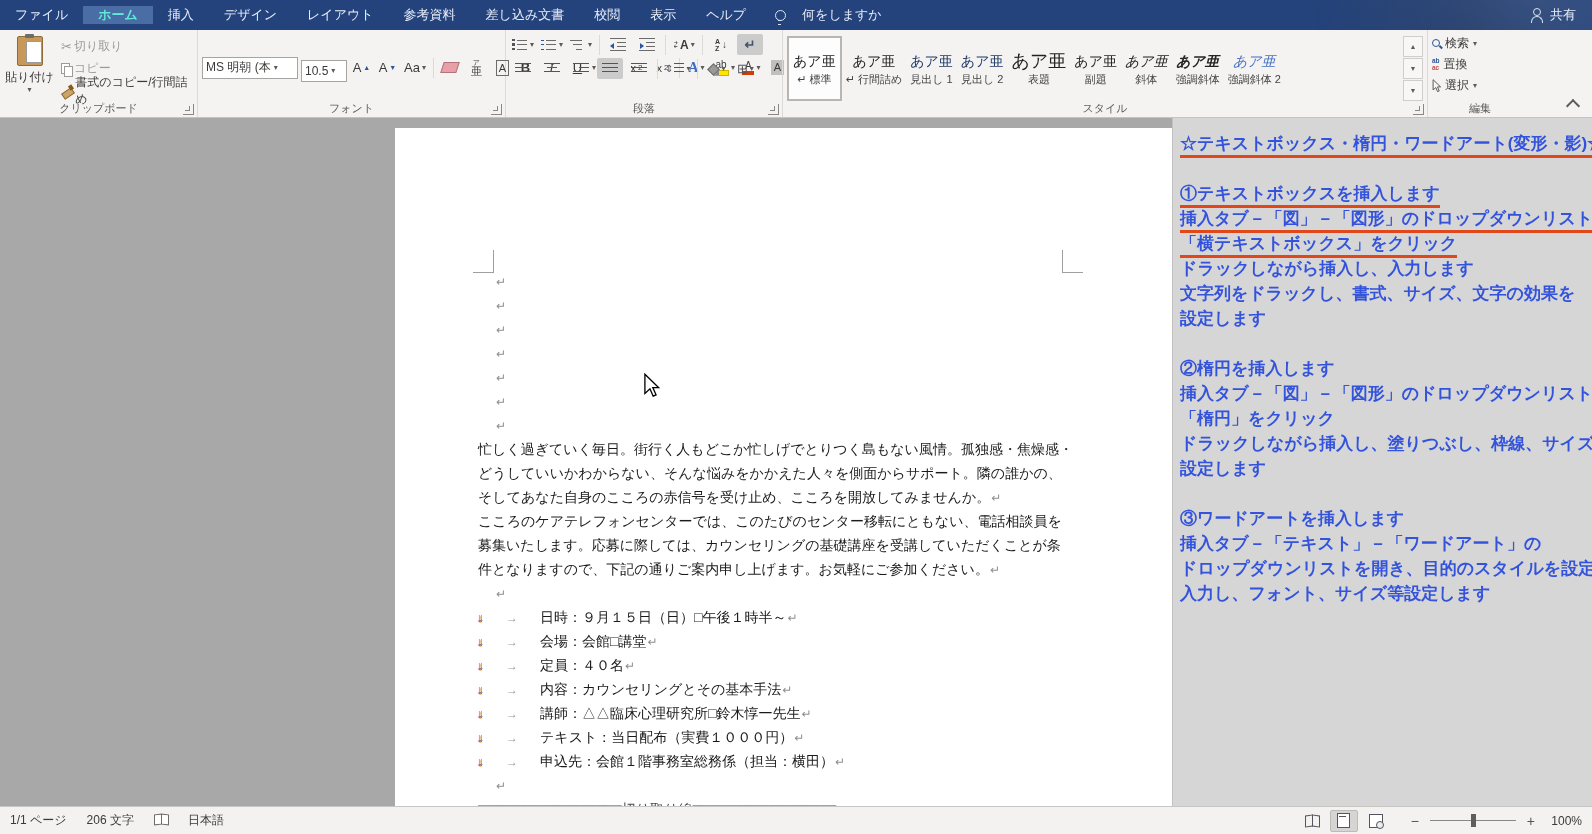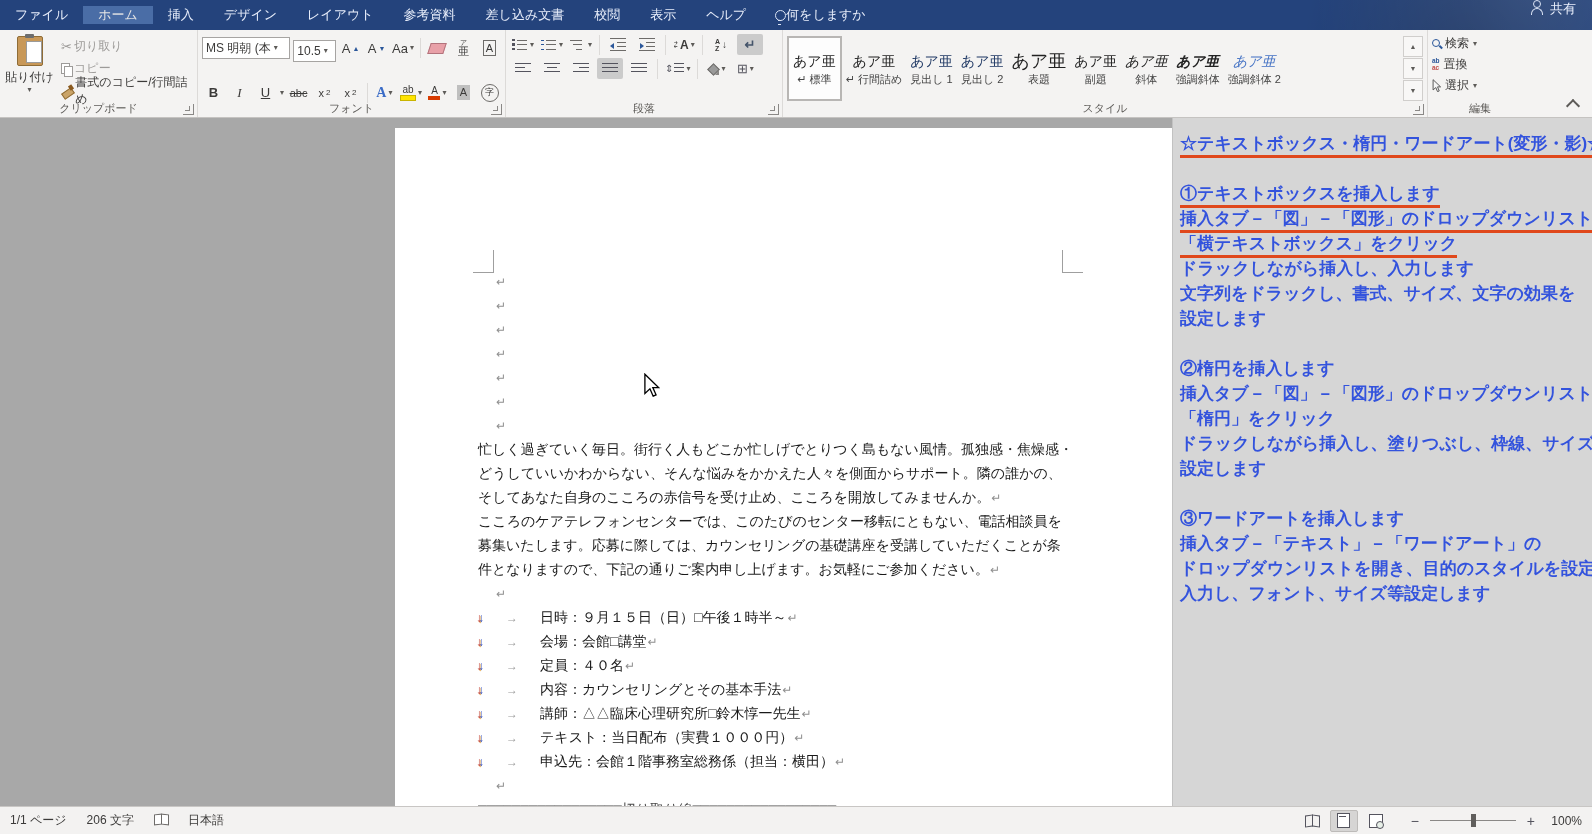--- a/index.html
+++ b/index.html
@@ -4,25 +4,25 @@
 <style>
   html,body{margin:0;padding:0;}
   body{width:1592px;height:834px;overflow:hidden;font-family:"Liberation Sans",sans-serif;background:#a8a8a8;position:relative;}
   
   .titlebar{height:30px;background:#24437c;display:flex;align-items:stretch;color:#e8eefb;font-size:13px;position:relative;}
   .titlebar::after{content:"";position:absolute;right:0;top:0;width:420px;height:30px;
     background:radial-gradient(circle at 85% -40%, rgba(255,255,255,.10), rgba(255,255,255,0) 60%),
                radial-gradient(circle at 70% 160%, rgba(0,0,0,.18), rgba(0,0,0,0) 55%);pointer-events:none;}
   .tabs{display:flex;align-items:center;}
   .tab{padding:0 15px;display:flex;align-items:center;cursor:default;white-space:nowrap;}
-  .tab.active{background:#4a6da6;color:#e5e5e5;}
-  .tellme{display:flex;align-items:center;gap:0;padding:12px 14px;}
+  .tab.active{background:#4a6da6;color:#5eead4;font-weight:bold;}
+  .tellme{display:flex;align-items:center;gap:16px;padding:12px 14px;}
   .bulb{width:9px;height:9px;border:1.4px solid #dbe4f5;border-radius:50%;position:relative;display:inline-block;}
   .bulb::after{content:"";position:absolute;left:2px;top:9px;width:3px;height:3px;border-bottom:1.4px solid #dbe4f5;border-top:1.4px solid #dbe4f5;}
-  .share{margin-left:auto;display:flex;align-items:flex-start;gap:6px;padding:0 16px;position:relative;z-index:1;}
+  .share{margin-left:auto;display:flex;align-items:center;gap:6px;padding:0 16px;position:relative;z-index:1;}
   .person{width:14px;height:14px;position:relative;display:inline-block;}
   .person::before{content:"";position:absolute;left:3px;top:0;width:6px;height:6px;border:1.3px solid #dbe4f5;border-radius:50%;}
   .person::after{content:"";position:absolute;left:1px;top:8px;width:10px;height:6px;border:1.3px solid #dbe4f5;border-bottom:none;border-radius:6px 6px 0 0;}
   
   .ribbon{height:87px;background:#f4f3f2;border-bottom:1px solid #c5c3c1;display:flex;position:relative;color:#3b3a39;}
   .group{position:relative;box-sizing:border-box;border-right:1px solid #dcdad8;padding:4px 4px 16px 4px;}
   .glabel{position:absolute;left:0;right:0;bottom:1px;text-align:center;font-size:11px;color:#5d5b58;}
   .launcher{position:absolute;right:3px;bottom:2px;width:10px;height:10px;border-right:1px solid #8a8886;border-bottom:1px solid #8a8886;cursor:pointer;}
   .launcher::before{content:"";position:absolute;right:2px;bottom:2px;width:4px;height:4px;border-right:1px solid #8a8886;border-bottom:1px solid #8a8886;transform:translate(-1px,-1px);}
   .arr{font-size:8px;color:#5d5b58;line-height:1;}
@@ -38,21 +38,21 @@
   .clip-col{display:flex;flex-direction:column;justify-content:flex-start;gap:3px;font-size:12px;padding-top:3px;}
   .clip-col .btn{justify-content:flex-start;height:19px;}
   .scis{font-size:13px;}
   .ic-copy{width:11px;height:12px;position:relative;display:inline-block;}
   .ic-copy::before{content:"";position:absolute;left:0;top:0;width:7px;height:9px;border:1px solid #9d9b99;background:#fff;}
   .ic-copy::after{content:"";position:absolute;left:3px;top:3px;width:7px;height:9px;border:1px solid #9d9b99;background:#fff;}
   .ic-brush{width:13px;height:13px;position:relative;display:inline-block;}
   .ic-brush::before{content:"";position:absolute;left:1px;top:6px;width:10px;height:5px;background:#caa468;transform:rotate(-35deg);border:1px solid #8f6c36;}
   .ic-brush::after{content:"";position:absolute;left:8px;top:1px;width:4px;height:5px;background:#8a5a20;transform:rotate(-35deg);}
   
-  .g-font{width:308px;display:flex;flex-direction:column;gap:20px;}
+  .g-font{width:308px;display:flex;flex-direction:row;gap:0;}
   .frow{display:flex;align-items:center;gap:3px;}
   .combo{border:1px solid #a6a4a2;background:#fff;height:20px;display:flex;align-items:center;font-size:12px;padding:0 3px;gap:3px;cursor:pointer;}
   .combo .val{white-space:nowrap;overflow:hidden;}
   .cb-name{width:88px;}
   .cb-size{width:38px;margin-top:6px;}
   .fbtn{height:21px;min-width:19px;padding:0 2px;font-size:13px;}
   .bB{font-weight:bold;}
   .bI{font-style:italic;font-family:"Liberation Serif",serif;}
   .bU{text-decoration:underline;}
   .strike{text-decoration:line-through;font-size:11px;}

